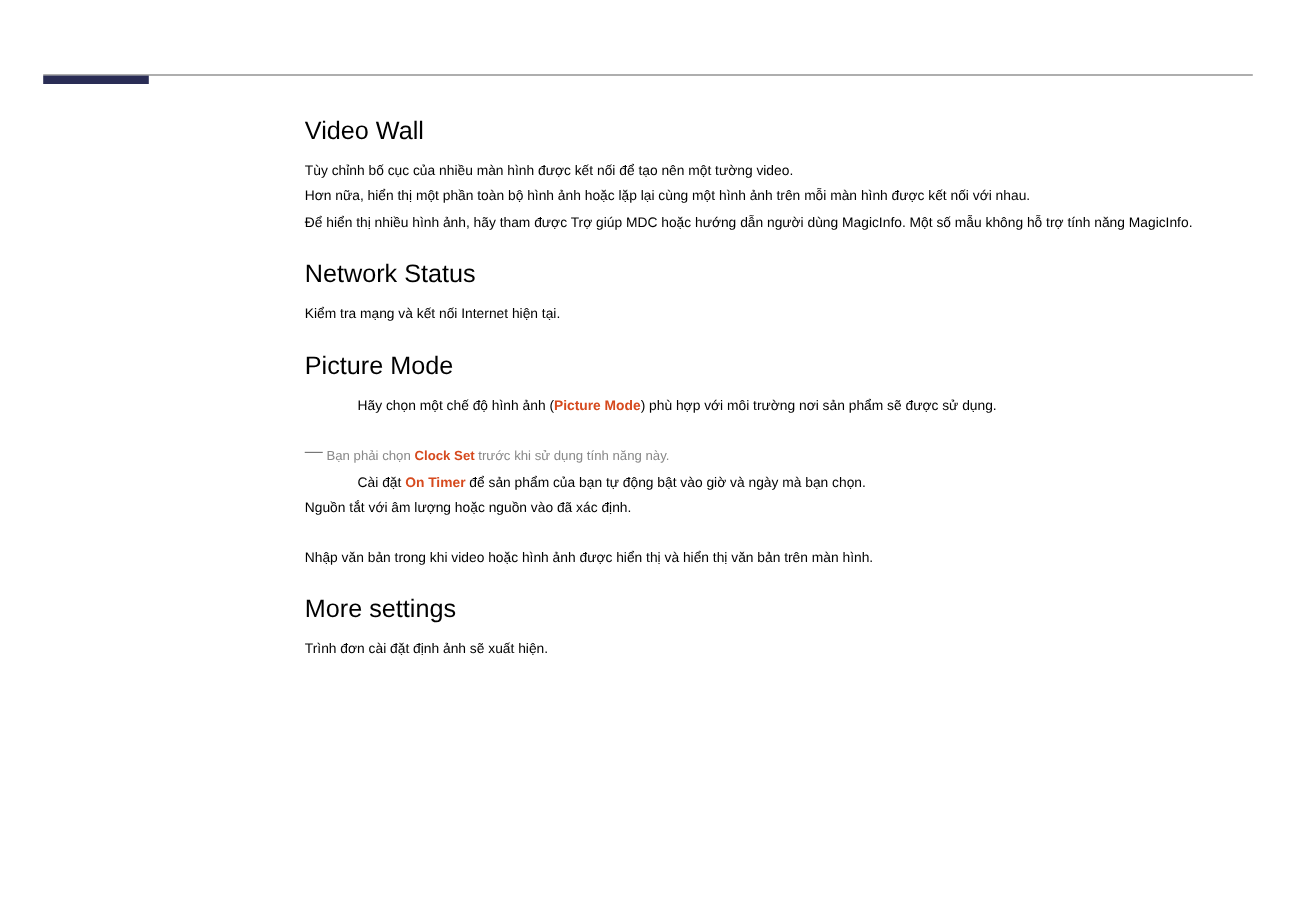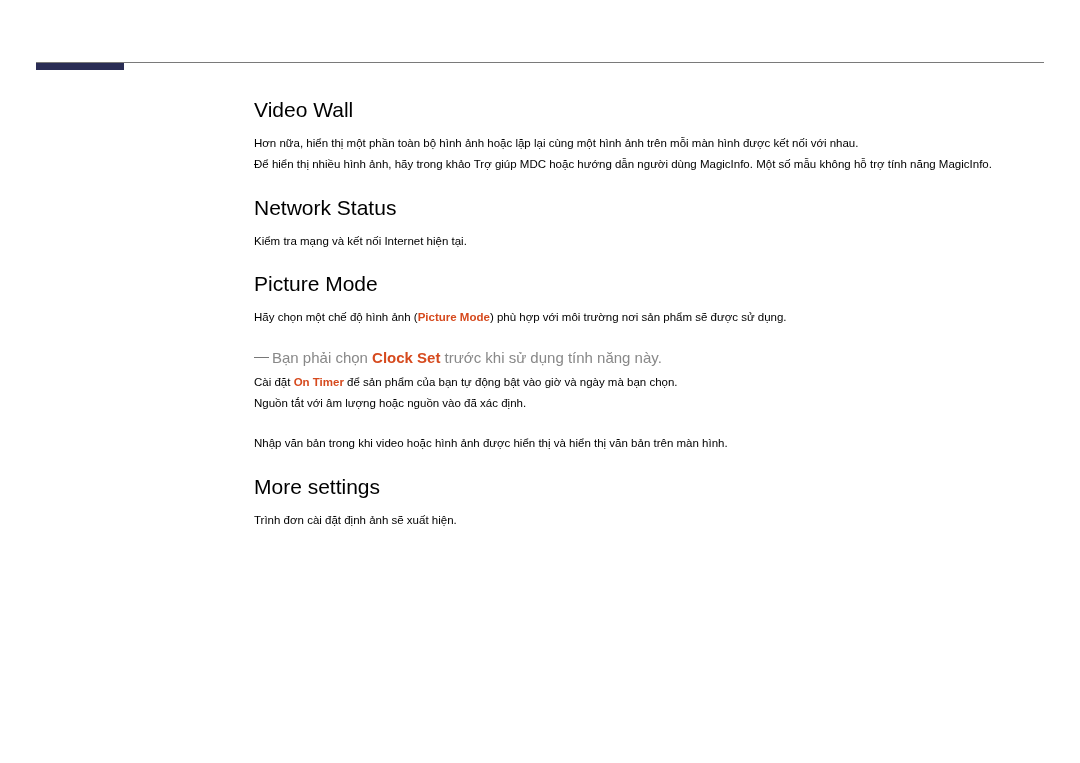--- a/index.html
+++ b/index.html
@@ -52,42 +52,43 @@
     margin-bottom: 6px;
   }
   .note-dash {
     position: absolute;
     left: 0;
     top: -2px;
     font-size: 15px;
     color: #777;
   }
   .note {
-    font-size: 15px;
+    font-size: 11px;
     color: #888;
   }
   .hl {
     color: #d64a1e;
     font-weight: bold;
   }
   .note .hl { color: #d64a1e; }
-  .mixed-line { font-size: 11.5px; line-height: 1.6; margin-bottom: 3px; }
+  .mixed-line { font-size: 11.5px; line-height: 1.6; margin-bottom: 3px; margin-left: 44px; }
 </style>
 </head>
 <body>
 
 <div class="header-rule"></div>
 <div class="side-bar"></div>
 
 <div class="content">
 
   <div class="section">
     <h2>Video Wall</h2>
+    <p>Tùy chỉnh bố cục của nhiều màn hình được kết nối để tạo nên một tường video.</p>
     <p>Hơn nữa, hiển thị một phần toàn bộ hình ảnh hoặc lặp lại cùng một hình ảnh trên mỗi màn hình được kết nối với nhau.</p>
-    <p>Để hiển thị nhiều hình ảnh, hãy trong khảo Trợ giúp MDC hoặc hướng dẫn người dùng MagicInfo. Một số mẫu không hỗ trợ tính năng MagicInfo.</p>
+    <p>Để hiển thị nhiều hình ảnh, hãy tham được Trợ giúp MDC hoặc hướng dẫn người dùng MagicInfo. Một số mẫu không hỗ trợ tính năng MagicInfo.</p>
   </div>
 
   <div class="section">
     <h2>Network Status</h2>
     <p>Kiểm tra mạng và kết nối Internet hiện tại.</p>
   </div>
 
   <div class="section">
     <h2>Picture Mode</h2>
     <div class="mixed-line">

